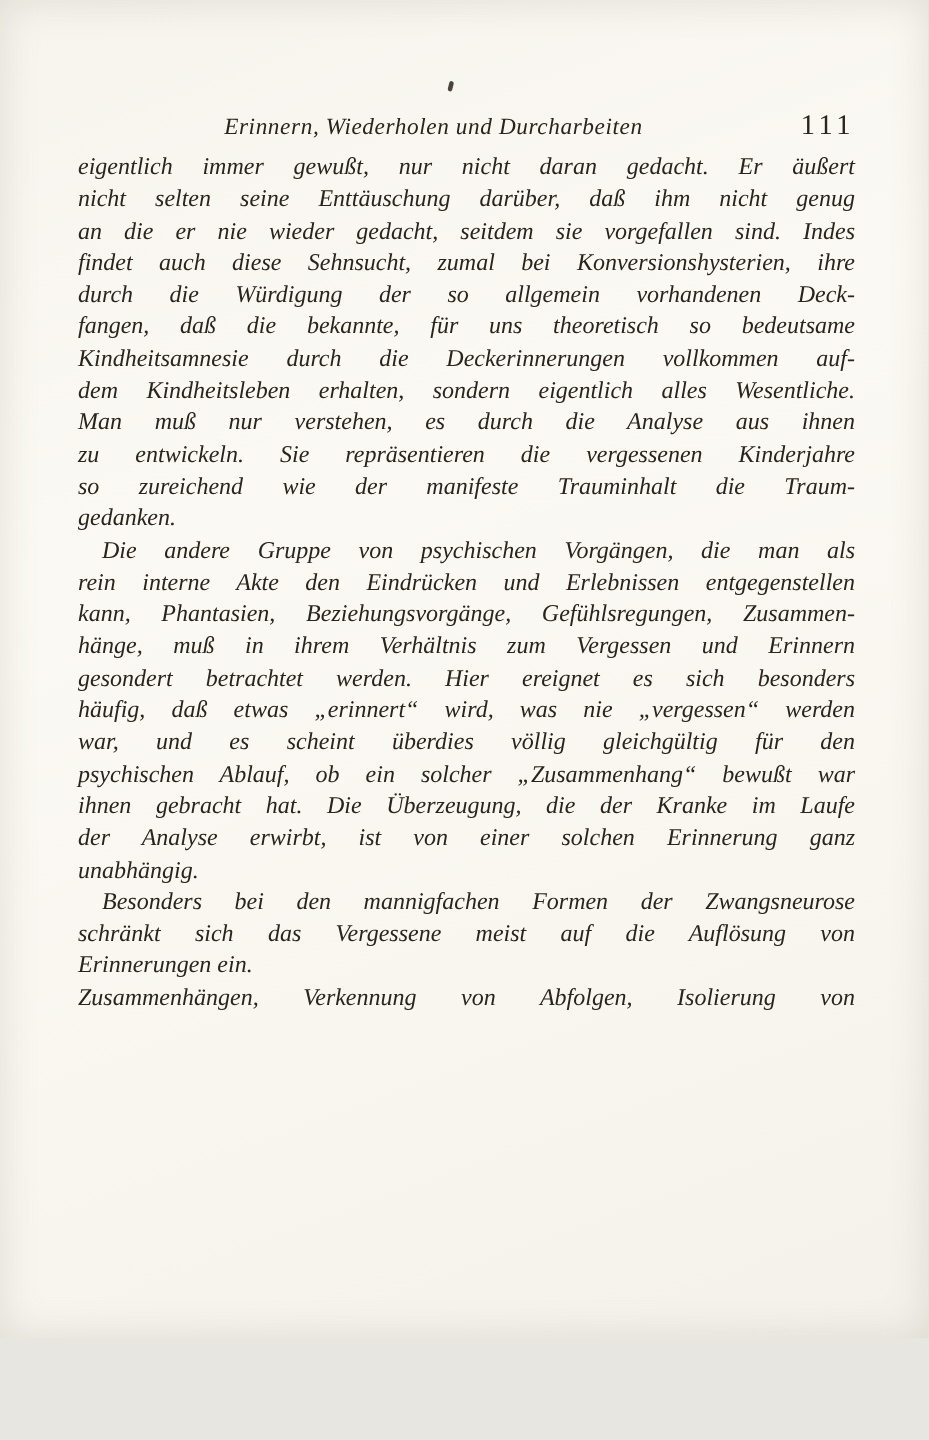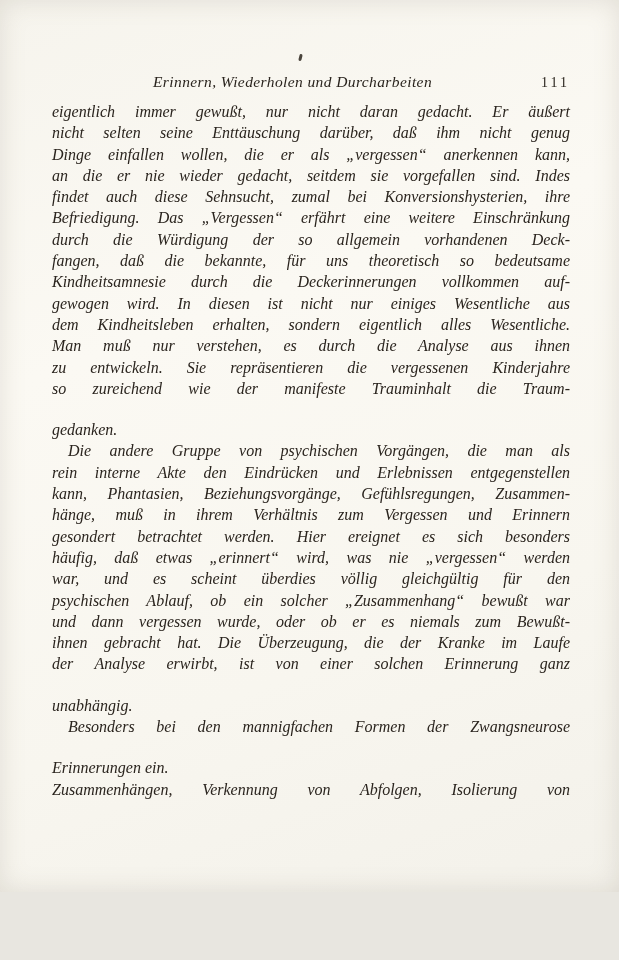--- a/index.html
+++ b/index.html
@@ -37,21 +37,21 @@
     align-items: baseline;
   }
   .head-title {
     flex: 1;
     text-align: center;
     font-style: italic;
     font-size: 15.5px;
     letter-spacing: 0.4px;
   }
   .head-page {
-    font-size: 14px;
+    font-size: 19px;
     letter-spacing: 3px;
     padding-left: 8px;
   }
   .body-text {
     position: absolute;
     top: 101px;
     left: 52px;
     width: 518px;
     font-size: 16px;
     line-height: 21.3px;
@@ -60,21 +60,20 @@
   .para {
     margin: 0;
   }
   .line {
     text-align: justify;
     text-align-last: justify;
     -moz-text-align-last: justify;
   }
   .line.last {
     text-align-last: left;
-    margin-top: 20px;
     -moz-text-align-last: left;
   }
   .line.indent {
     text-indent: 16px;
   }
 </style>
 </head>
 <body>
 
 <div class="page">
@@ -84,50 +83,47 @@
   <div class="running-head">
     <div class="head-title">Erinnern, Wiederholen und Durcharbeiten</div>
     <div class="head-page">111</div>
   </div>
 
   <div class="body-text">
 
     <div class="para">
       <div class="line">eigentlich immer gewußt, nur nicht daran gedacht. Er äußert</div>
       <div class="line">nicht selten seine Enttäuschung darüber, daß ihm nicht genug</div>
-      <div class="line">Dinge einfallen wollen, die er als „vergessen“ anerkennen kann,</div>
       <div class="line">an die er nie wieder gedacht, seitdem sie vorgefallen sind. Indes</div>
       <div class="line">findet auch diese Sehnsucht, zumal bei Konversionshysterien, ihre</div>
-      <div class="line">Befriedigung. Das „Vergessen“ erfährt eine weitere Einschränkung</div>
       <div class="line">durch die Würdigung der so allgemein vorhandenen Deck-</div>
       <div class="line">fangen, daß die bekannte, für uns theoretisch so bedeutsame</div>
       <div class="line">Kindheitsamnesie durch die Deckerinnerungen vollkommen auf-</div>
-      <div class="line">gewogen wird. In diesen ist nicht nur einiges Wesentliche aus</div>
       <div class="line">dem Kindheitsleben erhalten, sondern eigentlich alles Wesentliche.</div>
       <div class="line">Man muß nur verstehen, es durch die Analyse aus ihnen</div>
       <div class="line">zu entwickeln. Sie repräsentieren die vergessenen Kinderjahre</div>
       <div class="line">so zureichend wie der manifeste Trauminhalt die Traum-</div>
       <div class="line last">gedanken.</div>
     </div>
 
     <div class="para">
       <div class="line indent">Die andere Gruppe von psychischen Vorgängen, die man als</div>
       <div class="line">rein interne Akte den Eindrücken und Erlebnissen entgegenstellen</div>
       <div class="line">kann, Phantasien, Beziehungsvorgänge, Gefühlsregungen, Zusammen-</div>
       <div class="line">hänge, muß in ihrem Verhältnis zum Vergessen und Erinnern</div>
       <div class="line">gesondert betrachtet werden. Hier ereignet es sich besonders</div>
       <div class="line">häufig, daß etwas „erinnert“ wird, was nie „vergessen“ werden</div>
       <div class="line">war, und es scheint überdies völlig gleichgültig für den</div>
       <div class="line">psychischen Ablauf, ob ein solcher „Zusammenhang“ bewußt war</div>
-      <div class="line">und dann vergessen wurde, oder ob er es niemals zum Bewußt-</div>
       <div class="line">ihnen gebracht hat. Die Überzeugung, die der Kranke im Laufe</div>
       <div class="line">der Analyse erwirbt, ist von einer solchen Erinnerung ganz</div>
       <div class="line last">unabhängig.</div>
     </div>
 
     <div class="para">
       <div class="line indent">Besonders bei den mannigfachen Formen der Zwangsneurose</div>
+      <div class="line">schränkt sich das Vergessene meist auf die Auflösung von</div>
       <div class="line last">Erinnerungen ein.</div>
       <div class="line">Zusammenhängen, Verkennung von Abfolgen, Isolierung von</div>
     </div>
 
   </div>
 </div>
 
 </body></html>

